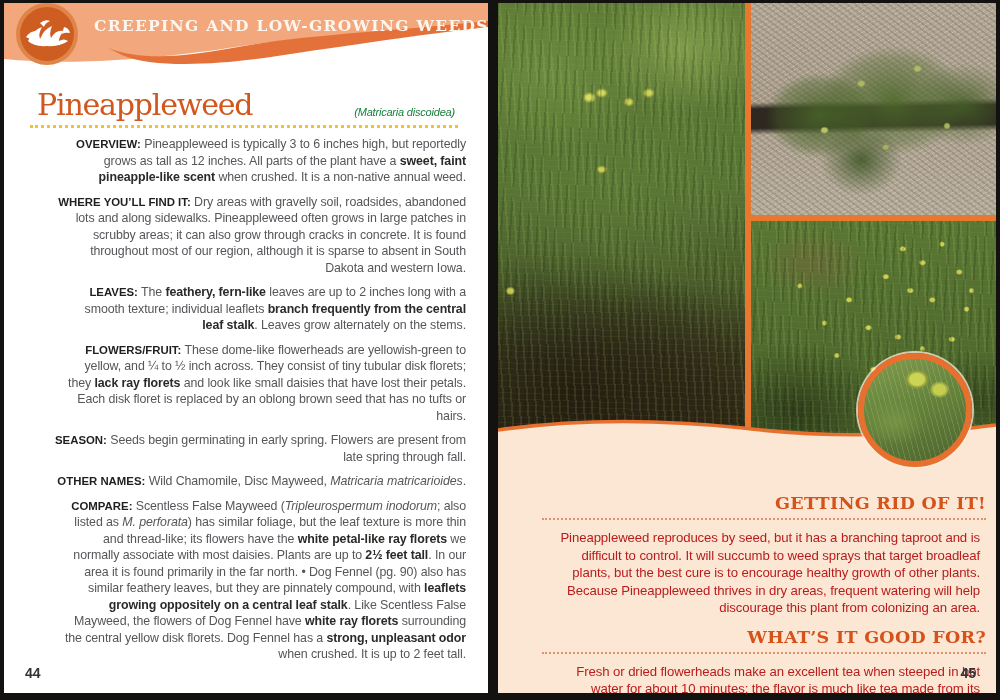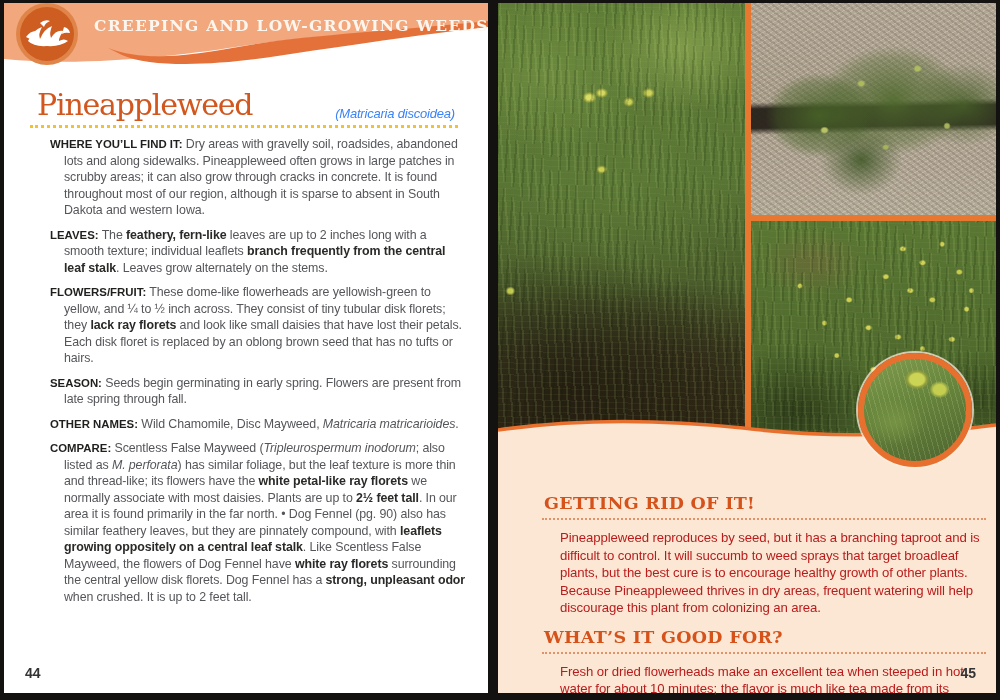--- a/index.html
+++ b/index.html
@@ -1,20 +1,20 @@
 <!DOCTYPE html>
 <html><head>
 <meta charset="utf-8">
 <style>
   html,body{margin:0;padding:0;}
   body{
     width:1000px;height:700px;background:#141210;
     font-family:"Liberation Sans",sans-serif;position:relative;overflow:hidden;
   }
-  .stage{position:absolute;inset:0;}
+  .stage{position:absolute;inset:0;text-align:right;}
 
   
   .page{position:absolute;top:3px;height:690px;background:#fff;}
   .page-left{left:4px;width:484px;}
   .page-right{left:498px;width:498px;background:#FBE7D4;}
 
   
   .banner-svg{position:absolute;top:0;left:0;width:484px;height:85px;}
   .logo{position:absolute;left:10px;top:0px;width:66px;height:64px;}
   .banner-label{
@@ -24,21 +24,21 @@
   }
 
   
   .title{
     position:absolute;left:33px;top:84px;
     font-family:"DejaVu Serif",serif;font-weight:400;font-size:30px;
     color:#D1571F;letter-spacing:-1.2px;white-space:nowrap;
   }
   .sciname{
     position:absolute;right:33px;top:103px;
-    font-style:italic;font-size:13px;color:#3b82f6;letter-spacing:-0.2px;
+    font-style:italic;font-size:11px;color:#15803d;letter-spacing:-0.2px;
   }
   .title-rule{
     position:absolute;left:26px;width:428px;top:122px;height:0;
     border-bottom:3px dotted #F2C22F;
   }
 
   
   .left-sections{
     position:absolute;left:46px;top:133px;width:416px;
     font-size:12.4px;line-height:16.5px;color:#55565A;letter-spacing:-0.1px;
@@ -176,20 +176,21 @@
       </g>
     </svg>
 
     <div class="banner-label">CREEPING AND LOW-GROWING WEEDS</div>
 
     <h1 class="title" style="margin:0;">Pineappleweed</h1>
     <div class="sciname">(Matricaria discoidea)</div>
     <div class="title-rule"></div>
 
     <div class="left-sections">
+        <p class="entry"><b class="lbl">OVERVIEW:</b> Pineappleweed is typically 3 to 6 inches high, but reportedly grows as tall as 12 inches. All parts of the plant have a <b>sweet, faint pineapple-like scent</b> when crushed. It is a non-native annual weed.</p>
         <p class="entry"><b class="lbl">WHERE YOU’LL FIND IT:</b> Dry areas with gravelly soil, roadsides, abandoned lots and along sidewalks. Pineappleweed often grows in large patches in scrubby areas; it can also grow through cracks in concrete. It is found throughout most of our region, although it is sparse to absent in South Dakota and western Iowa.</p>
         <p class="entry"><b class="lbl">LEAVES:</b> The <b>feathery, fern-like</b> leaves are up to 2 inches long with a smooth texture; individual leaflets <b>branch frequently from the central leaf stalk</b>. Leaves grow alternately on the stems.</p>
         <p class="entry"><b class="lbl">FLOWERS/FRUIT:</b> These dome-like flowerheads are yellowish-green to yellow, and ¼ to ½ inch across. They consist of tiny tubular disk florets; they <b>lack ray florets</b> and look like small daisies that have lost their petals. Each disk floret is replaced by an oblong brown seed that has no tufts or hairs.</p>
         <p class="entry"><b class="lbl">SEASON:</b> Seeds begin germinating in early spring. Flowers are present from late spring through fall.</p>
         <p class="entry"><b class="lbl">OTHER NAMES:</b> Wild Chamomile, Disc Mayweed, <i>Matricaria matricarioides</i>.</p>
         <p class="entry"><b class="lbl">COMPARE:</b> Scentless False Mayweed (<i>Tripleurospermum inodorum</i>; also listed as <i>M. perforata</i>) has similar foliage, but the leaf texture is more thin and thread-like; its flowers have the <b>white petal-like ray florets</b> we normally associate with most daisies. Plants are up to <b>2½ feet tall</b>. In our area it is found primarily in the far north. • Dog Fennel (pg. 90) also has similar feathery leaves, but they are pinnately compound, with <b>leaflets growing oppositely on a central leaf stalk</b>. Like Scentless False Mayweed, the flowers of Dog Fennel have <b>white ray florets</b> surrounding the central yellow disk florets. Dog Fennel has a <b>strong, unpleasant odor</b> when crushed. It is up to 2 feet tall.</p>
       </div>
 
     <div class="pagenum pagenum-left">44</div>
   </div>

